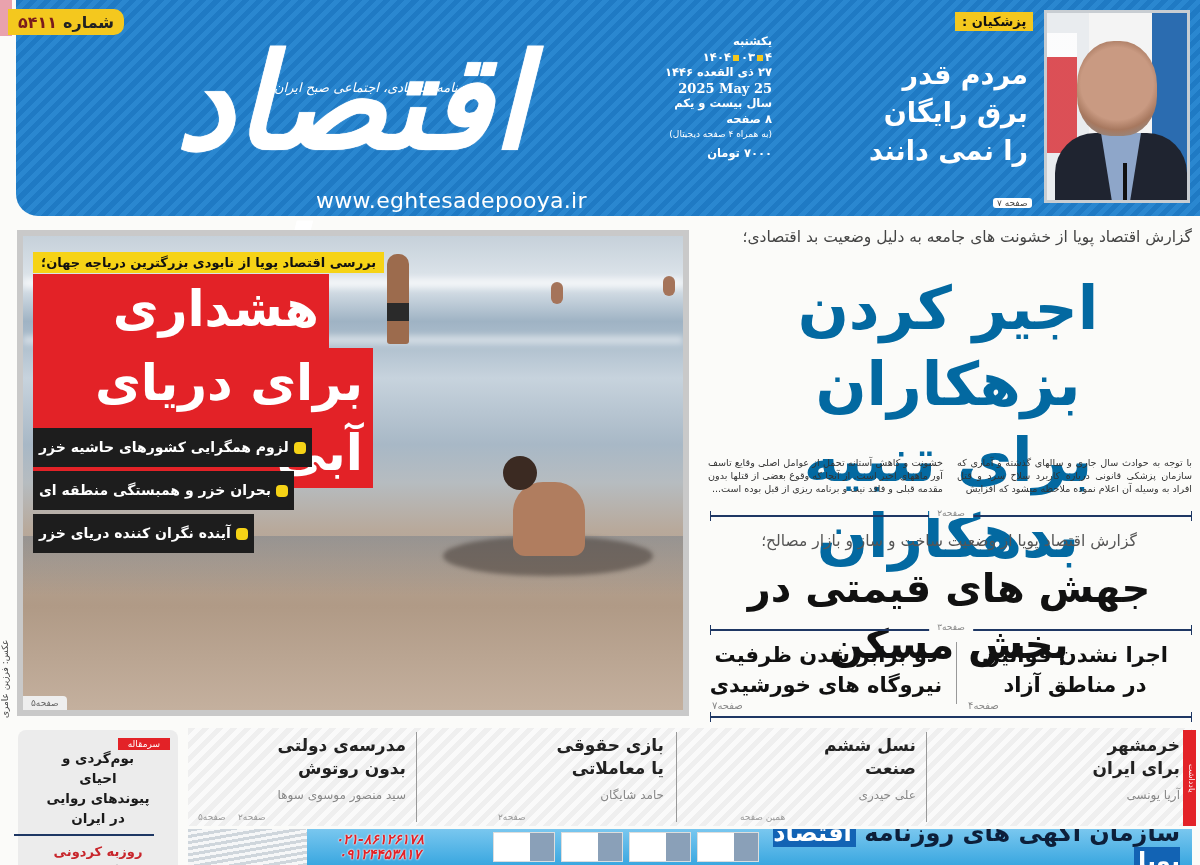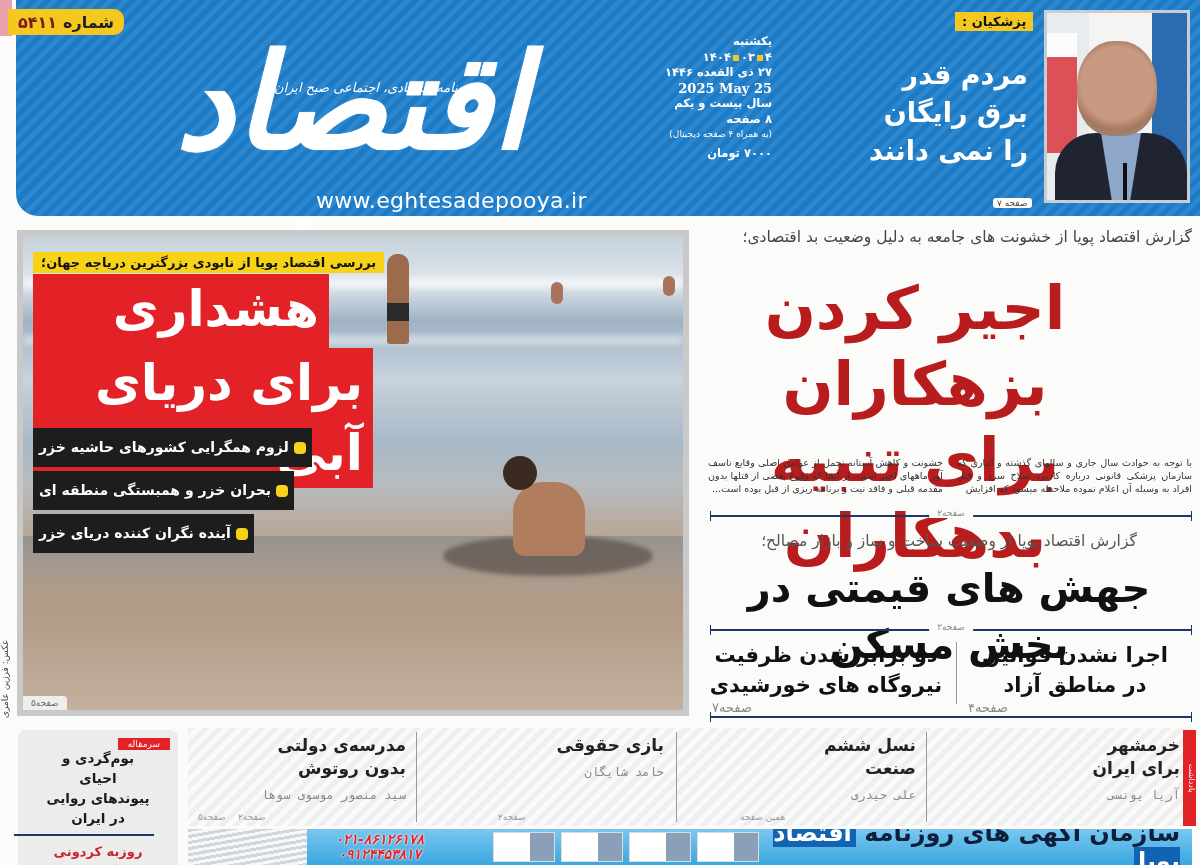--- a/index.html
+++ b/index.html
@@ -114,22 +114,22 @@
     position: absolute; left: 0; top: 640px; width: 14px; height: 80px;
     writing-mode: vertical-rl; transform: rotate(180deg); font-size: 9px; color: #444; direction: rtl;
   }
 
   
   .story1-kicker {
     position: absolute; left: 706px; top: 228px; width: 486px; text-align: right; direction: rtl;
     color: #444; font-size: 15.5px;
   }
   .story1-head {
-    position: absolute; left: 670px; top: 270px; width: 490px; text-align: center; direction: rtl;
-    font-weight: bold; font-size: 60px; line-height: 76px; color: #b91c1c; letter-spacing: -1px;
+    position: absolute; left: 703px; top: 270px; width: 490px; text-align: center; direction: rtl;
+    font-weight: bold; font-size: 60px; line-height: 76px; color: #0369a1; letter-spacing: -1px;
   }
   .story1-body {
     position: absolute; left: 708px; top: 456px; width: 484px; direction: rtl;
     display: flex; gap: 14px; font-size: 9.6px; line-height: 13px; color: #333; text-align: justify;
   }
   .story1-body p { flex: 1; }
   .rule { position: absolute; height: 2px; background: #1e3764; }
   .rule::before, .rule::after { content: ""; position: absolute; top: -4px; width: 1px; height: 10px; background: #1e3764; }
   .rule::before { left: 0; } .rule::after { right: 0; }
   .rule .pg { position: absolute; left: 50%; top: -7px; transform: translateX(-50%); background: #fbfbf9; color: #888; font-size: 9px; padding: 0 8px; direction: rtl; }
@@ -142,32 +142,32 @@
     position: absolute; left: 706px; top: 560px; width: 486px; text-align: center; direction: rtl;
     font-weight: bold; font-size: 40px; line-height: 56px; color: #111;
   }
   .sub-story {
     position: absolute; top: 640px; direction: rtl; text-align: center; font-weight: bold;
     font-size: 21px; line-height: 30px; color: #111;
   }
   .sub-story.a { left: 958px; width: 234px; }
   .sub-story.b { left: 706px; width: 240px; }
   .vdivider { position: absolute; width: 1px; background: #999; }
-  .sub-pg { position: absolute; top: 700px; font-size: 13px; color: #888; direction: rtl; }
+  .sub-pg { position: absolute; top: 700px; font-size: 10px; color: #888; direction: rtl; }
 
   
   .bottom-strip {
     position: absolute; left: 188px; top: 728px; width: 1004px; height: 98px;
     background: repeating-linear-gradient(135deg, #efefef 0 5px, #fafafa 5px 10px);
   }
   .col {
     position: absolute; top: 0; height: 98px; direction: rtl; text-align: right;
   }
   .col .t { font-weight: bold; font-size: 17px; line-height: 23px; color: #222; margin-top: 6px; }
-  .col .au { font-size: 12px; color: #888; margin-top: 8px; font-family: Liberation Mono, monospace; }
+  .col .au { font-size: 12px; color: #888; margin-top: 8px; }
   .col .pg { position: absolute; bottom: 4px; font-size: 9px; color: #999; }
   .note-tab {
     position: absolute; left: 1183px; top: 730px; width: 13px; height: 96px; background: #e32227;
     color: #fff; font-size: 8px; writing-mode: vertical-rl; text-align: center; direction: rtl;
   }
 
   .editorial {
     position: absolute; left: 18px; top: 730px; width: 160px; height: 135px;
     background: #ececec; border-radius: 8px 8px 0 0; padding: 6px 24px; direction: rtl; text-align: center;
   }
@@ -317,20 +317,21 @@
         <div>نسل ششم</div>
         <div>صنعت</div>
       </div>
     <div class="au">علی حیدری</div>
     <div class="pg" style="left:-190px;">صفحه۲</div>
   </div>
   <div class="vdivider" style="left:488px; top:4px; height:90px;"></div>
   <div class="col" style="left:240px; width:236px;">
     <div class="t">
         <div>بازی حقوقی</div>
+        <div>یا معاملاتی</div>
       </div>
     <div class="au">حامد شایگان</div>
     <div class="pg" style="left:-190px;">صفحه۲</div>
   </div>
   <div class="vdivider" style="left:228px; top:4px; height:90px;"></div>
   <div class="col" style="left:8px; width:210px;">
     <div class="t">
         <div>مدرسه‌ی دولتی</div>
         <div>بدون روتوش</div>
       </div>

